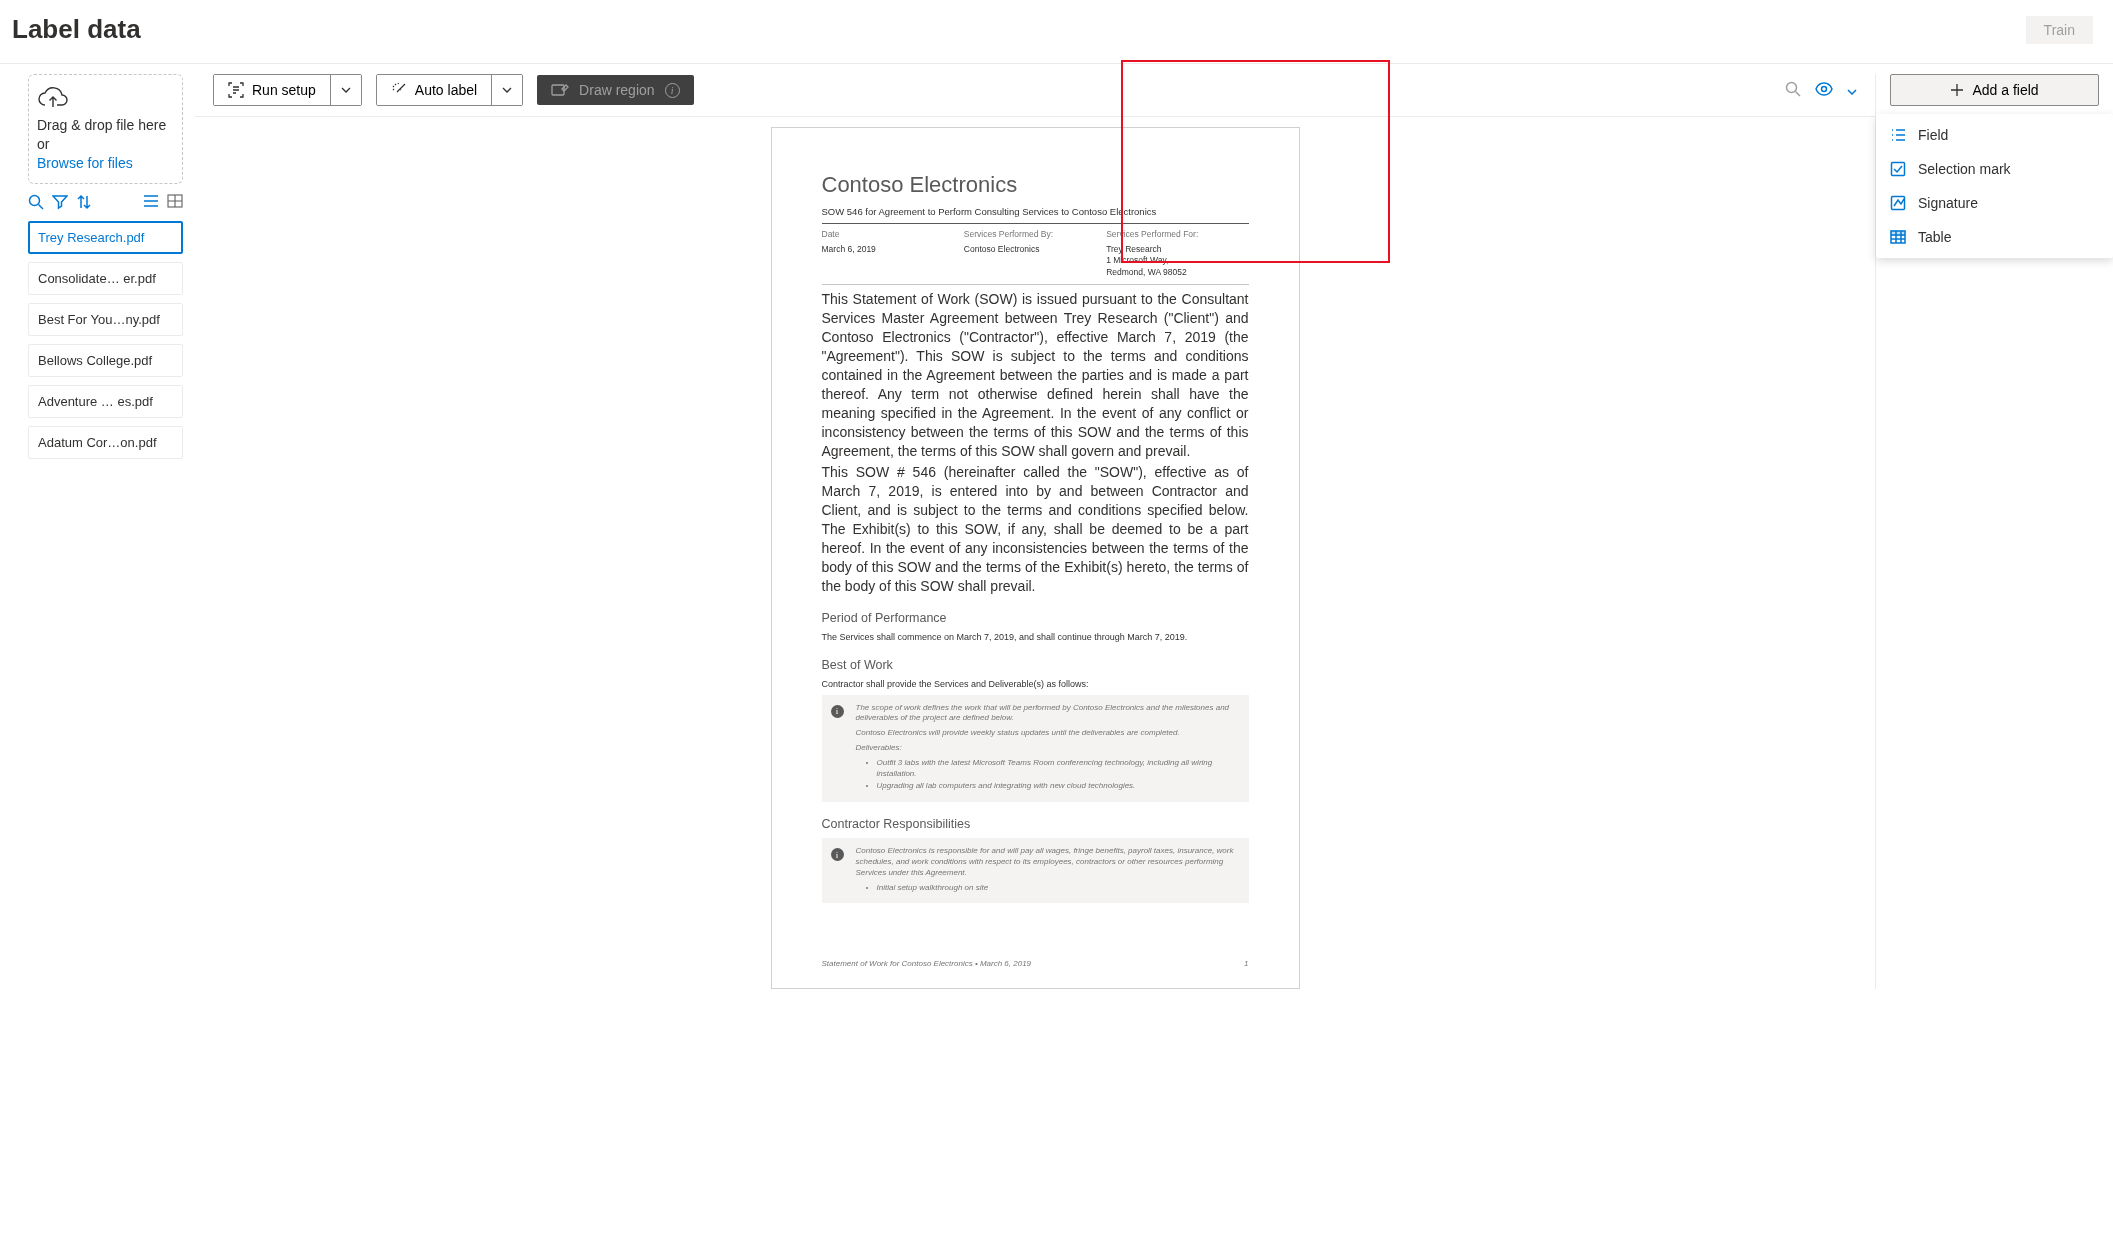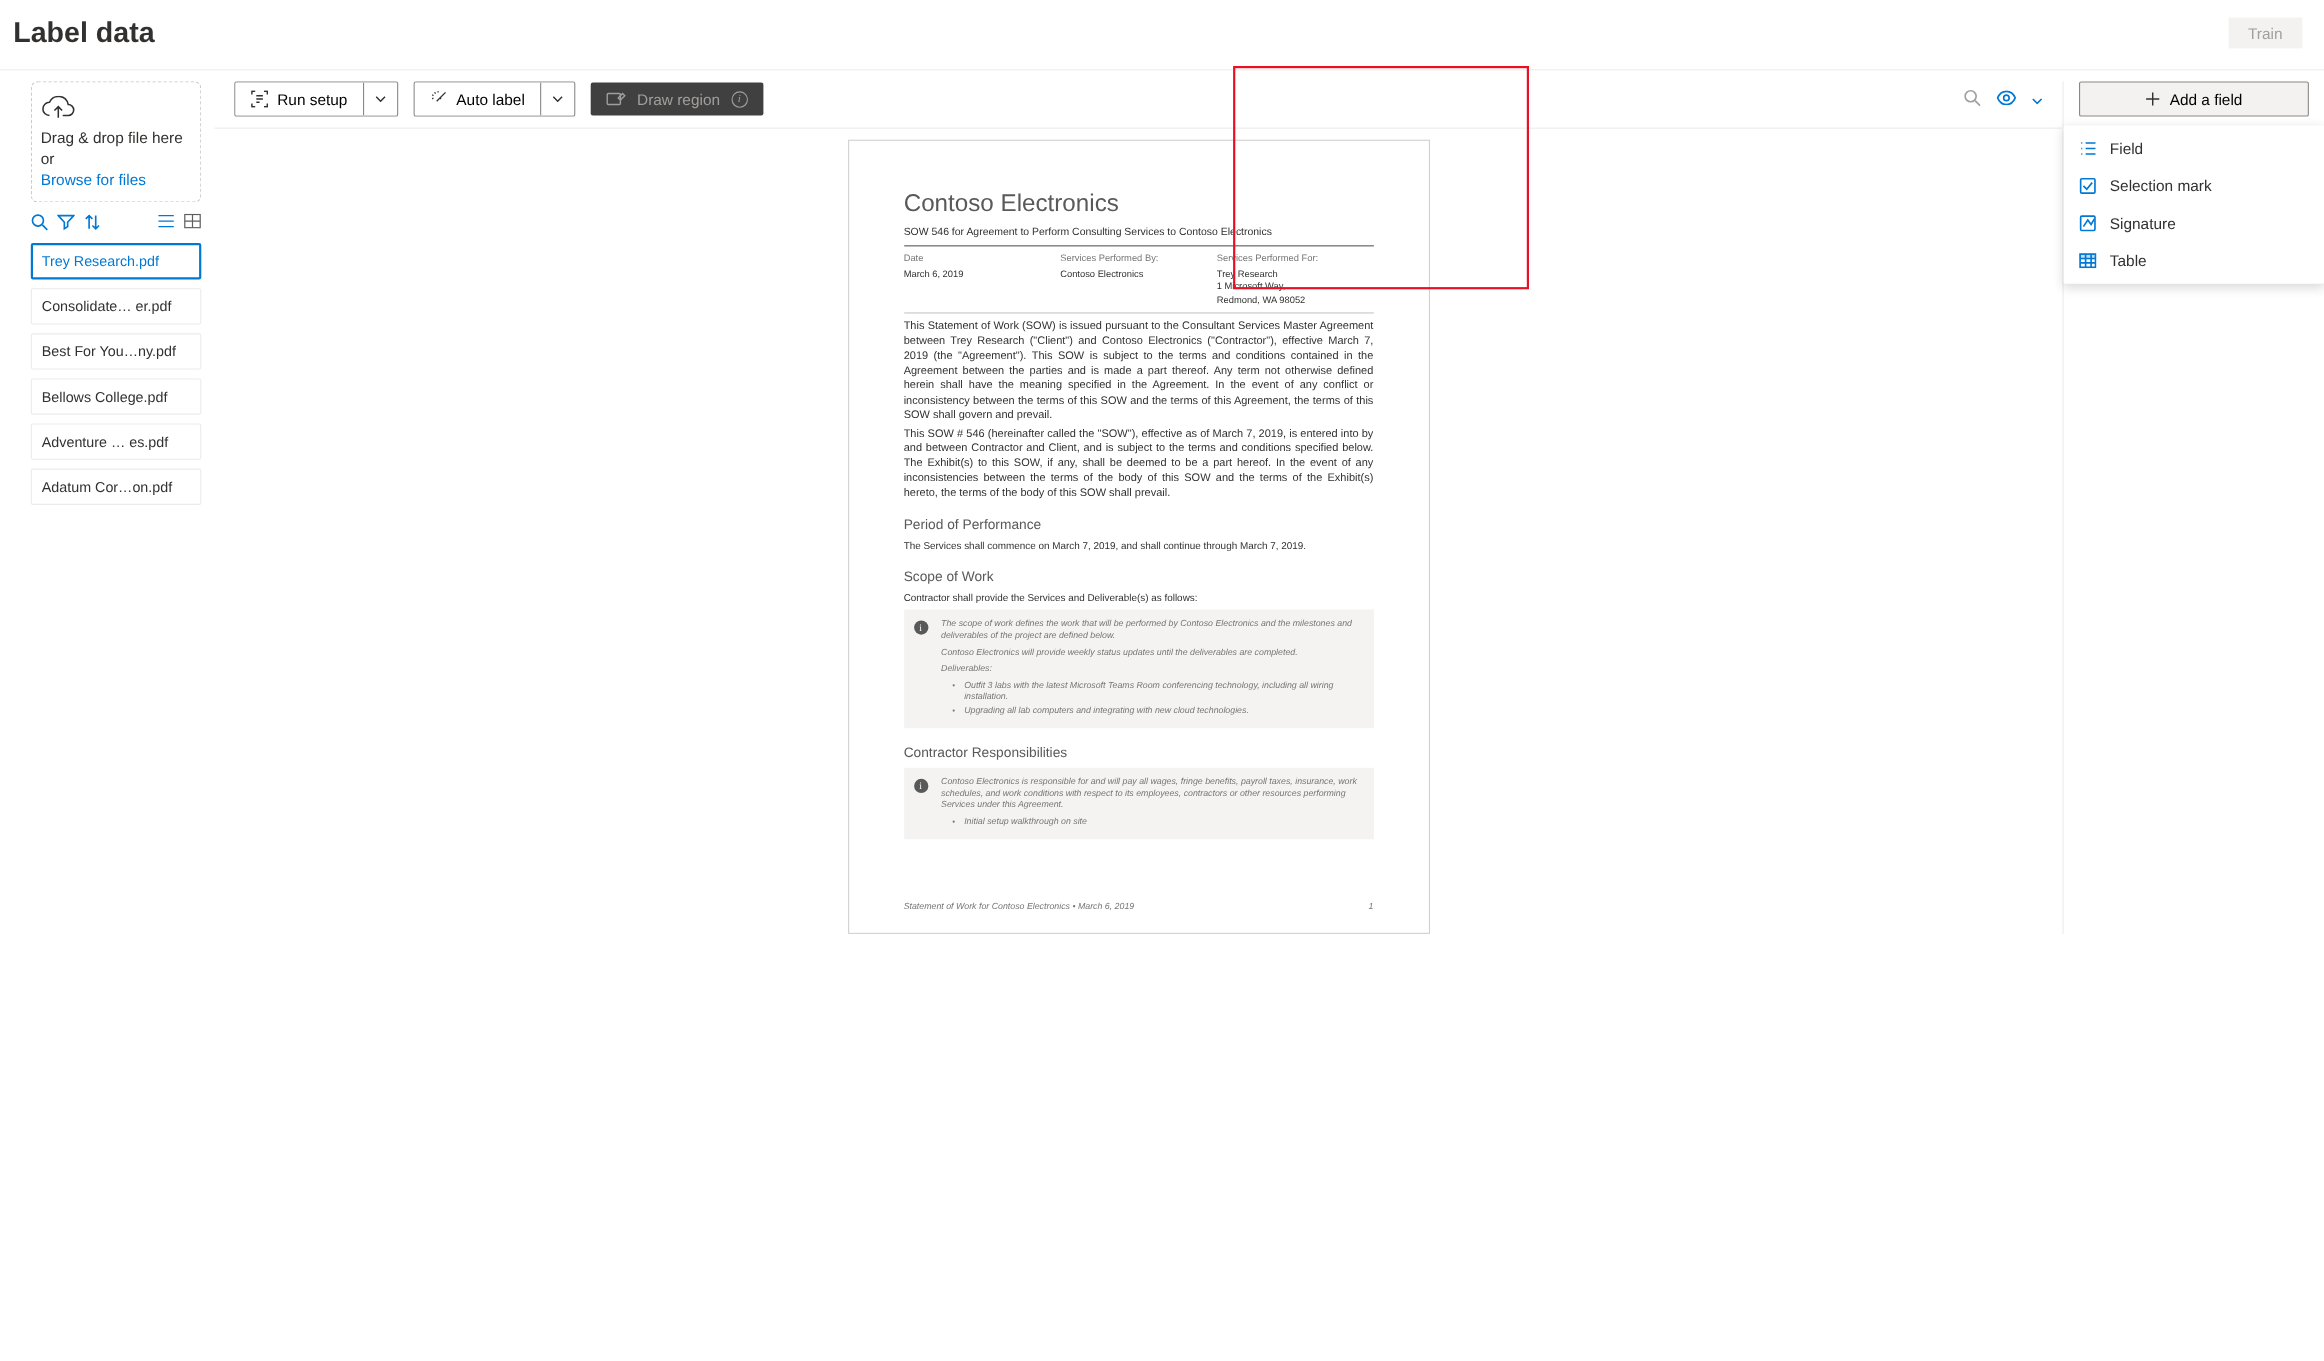--- a/index.html
+++ b/index.html
@@ -51,21 +51,21 @@
   
   .page-canvas { margin: 10px auto 0; width: 529px; }
   .page { background: #fff; border: 1px solid #d2d0ce; padding: 42px 50px 18px; font-size: 9px; line-height: 1.35; color: #323130; }
   .page h1 { font-size: 22px; font-weight: 400; color: #595959; margin-bottom: 6px; }
   .page .sub { font-size: 9.5px; margin-bottom: 4px; }
   .page hr { border: none; border-top: 1px solid #595959; margin: 3px 0 5px; }
   .page hr.light { border-top-color: #c8c6c4; }
   .meta { display: flex; font-size: 8.5px; }
   .meta > div { flex: 1; }
   .meta .lbl { color: #767676; margin-bottom: 4px; }
-  .body-txt { font-size: 10px; text-align: justify; }
+  .body-txt { font-size: 14px; text-align: justify; }
   .body-txt p { margin-bottom: 3px; }
   .h2 { font-size: 12.5px; font-weight: 400; color: #595959; margin: 14px 0 4px; }
   .callout { background: #f5f3f1; padding: 8px 10px 8px 34px; font-style: italic; font-size: 8px; color: #767676; position: relative; margin-top: 5px; }
   .callout .badge { position: absolute; left: 9px; top: 10px; width: 13px; height: 13px; border-radius: 50%; background: #595959; color: #fff; font-size: 9px; display: flex; align-items: center; justify-content: center; font-style: normal; font-family: serif; }
   .callout ul { margin: 4px 0 0 21px; }
   .callout li { margin-bottom: 2px; }
   .callout p { margin-bottom: 4px; }
   .footer { display: flex; justify-content: space-between; font-size: 8px; font-style: italic; color: #767676; margin-top: 56px; }
 </style>
 </head>
@@ -217,21 +217,21 @@
               <div>Redmond, WA 98052</div>
             </div>
         </div>
         <hr class="light" style="margin-top:6px;">
         <div class="body-txt">
           <p>This Statement of Work (SOW) is issued pursuant to the Consultant Services Master Agreement between Trey Research ("Client") and Contoso Electronics ("Contractor"), effective March 7, 2019 (the "Agreement"). This SOW is subject to the terms and conditions contained in the Agreement between the parties and is made a part thereof. Any term not otherwise defined herein shall have the meaning specified in the Agreement. In the event of any conflict or inconsistency between the terms of this SOW and the terms of this Agreement, the terms of this SOW shall govern and prevail.</p>
           <p>This SOW # 546 (hereinafter called the "SOW"), effective as of March 7, 2019, is entered into by and between Contractor and Client, and is subject to the terms and conditions specified below. The Exhibit(s) to this SOW, if any, shall be deemed to be a part hereof. In the event of any inconsistencies between the terms of the body of this SOW and the terms of the Exhibit(s) hereto, the terms of the body of this SOW shall prevail.</p>
         </div>
         <div class="h2">Period of Performance</div>
         <div>The Services shall commence on March 7, 2019, and shall continue through March 7, 2019.</div>
-        <div class="h2">Scope of Work</div>
+        <div class="h2">Best of Work</div>
         <div>Contractor shall provide the Services and Deliverable(s) as follows:</div>
         <div class="callout">
           <div class="badge">i</div>
           <p>The scope of work defines the work that will be performed by Contoso Electronics and the milestones and deliverables of the project are defined below.</p>
           <p>Contoso Electronics will provide weekly status updates until the deliverables are completed.</p>
           <p>Deliverables:</p>
           <ul>
               <li>Outfit 3 labs with the latest Microsoft Teams Room conferencing technology, including all wiring installation.</li>
               <li>Upgrading all lab computers and integrating with new cloud technologies.</li>
             </ul>

